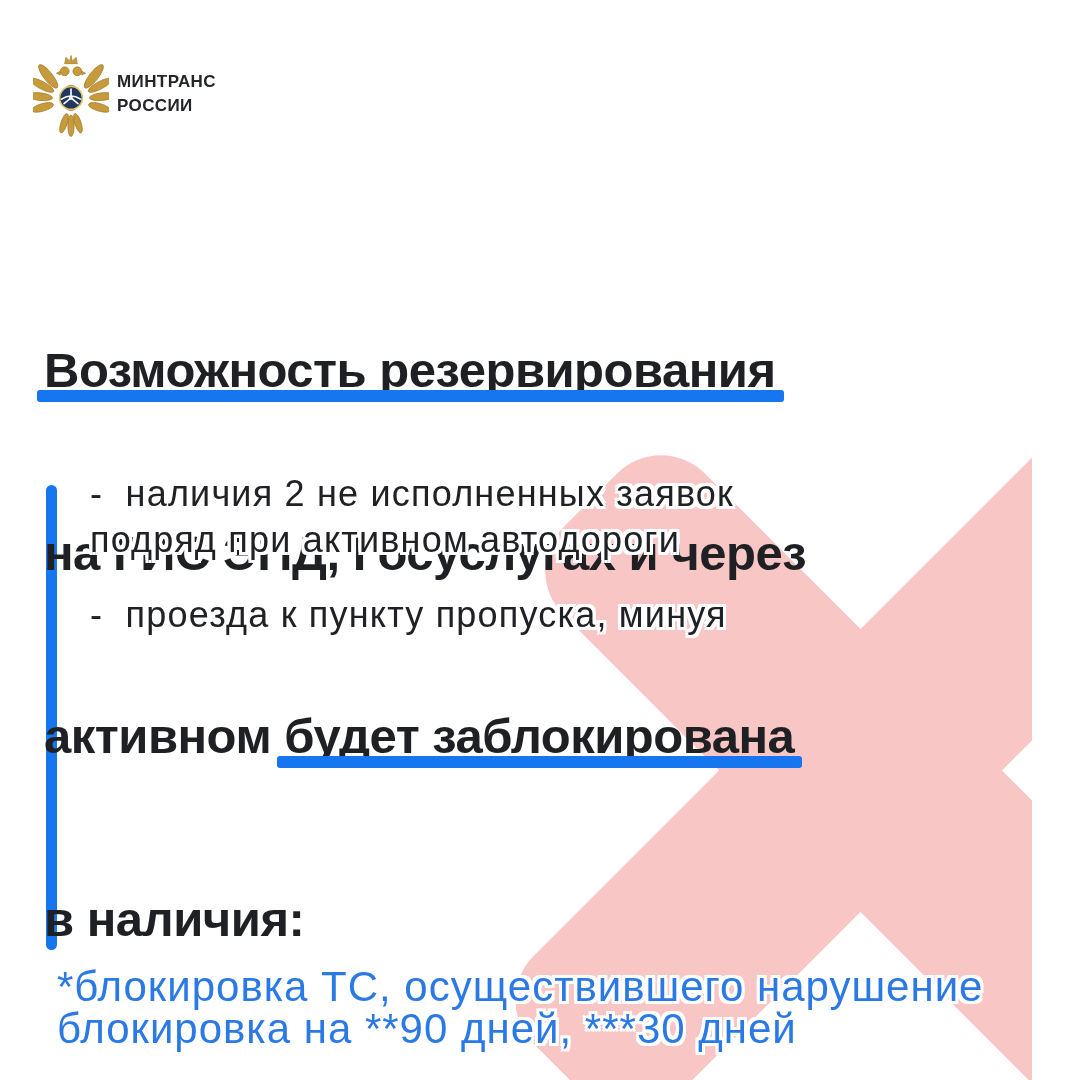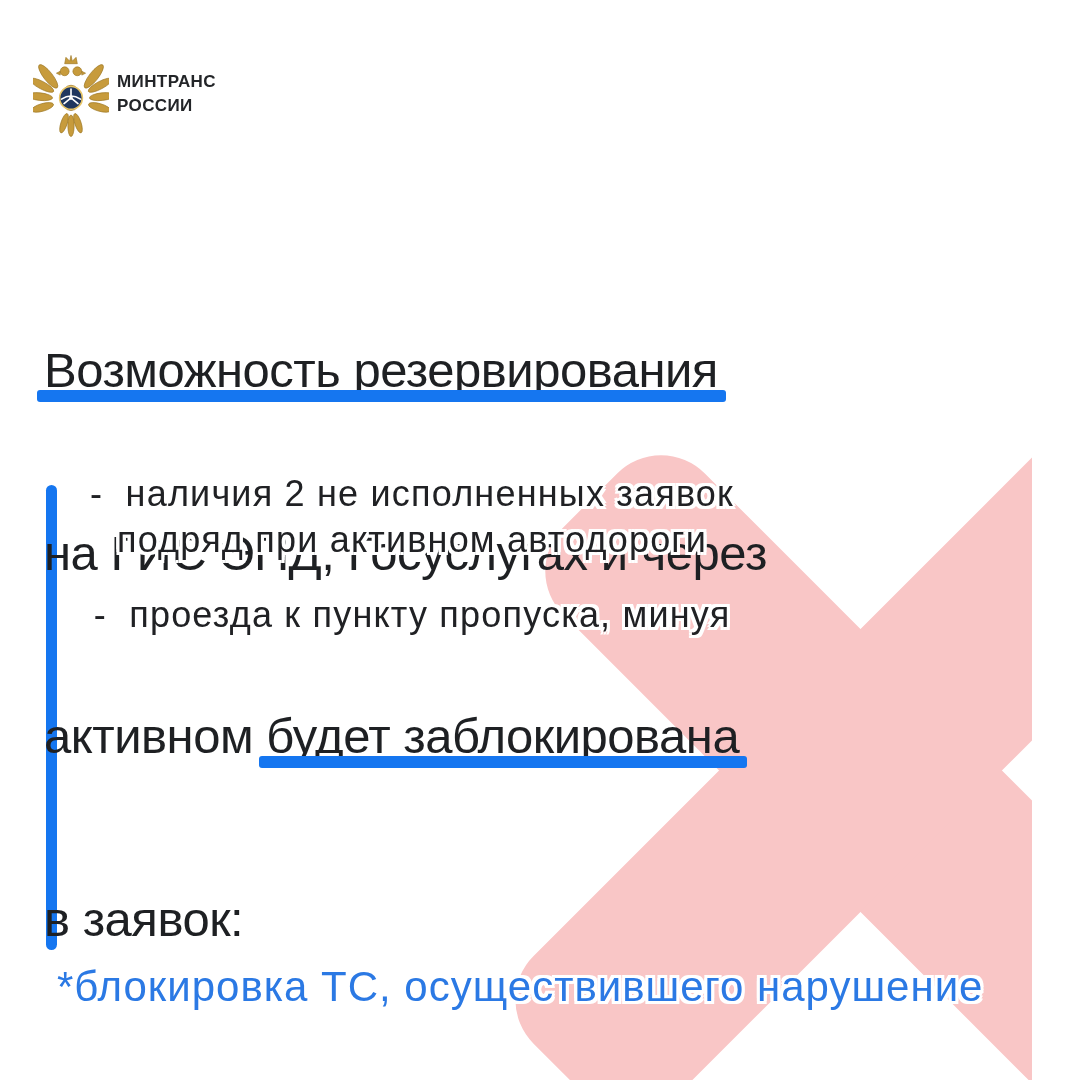--- a/index.html
+++ b/index.html
@@ -43,21 +43,21 @@
   .emblem{ width:76px; height:96px; }
   .logo-text{
     margin-left:8px; margin-top:22px;
     font-size:17px; line-height:24px; font-weight:bold;
     letter-spacing:0.4px; color:#232528;
   }
 
   
   .heading{
     position:absolute; left:44px; top:218px; z-index:2;
-    font-size:49px; line-height:61px; font-weight:normal;
+    font-size:49px; line-height:61px; font-weight:bold;
     letter-spacing:-0.5px; color:var(--ink);
     white-space:pre;
   }
   .heading .line{ display:block; }
   .ul{
     position:relative; display:inline-block; line-height:61px;
   }
   .ul::after{
     content:""; position:absolute; left:-7px; right:-8px; top:50px; height:12px;
     background:var(--accent); border-radius:3px;
@@ -65,21 +65,20 @@
 
   
   .list-rule{
     position:absolute; left:46px; top:485px; width:11px; height:465px;
     background:var(--accent); border-radius:6px; z-index:1;
   }
   .bullets{
     position:absolute; left:90px; top:471px; z-index:2;
     font-size:36px; line-height:46px; letter-spacing:1.2px;
     color:#202124;
-    text-align:center;
   }
   .bullet{ margin-bottom:29px; }
   .bullet .bline{ display:block; white-space:pre; }
   .outline{
     text-shadow:
       -3px -3px 0 #fff, 0 -3px 0 #fff, 3px -3px 0 #fff,
       -3px  0   0 #fff,               3px  0   0 #fff,
       -3px  3px 0 #fff, 0  3px 0 #fff, 3px  3px 0 #fff;
   }
 
@@ -139,32 +138,33 @@
     <div class="logo-text">
       <span>МИНТРАНС</span><br>
       <span>РОССИИ</span>
     </div>
   </div>
 
   <h1 class="heading">
     <span class="line"><span class="ul">Возможность резервирования</span></span>
     <span class="line">на ГИС ЭПД, Госуслугах и через</span>
     <span class="line"><span>активном </span><span class="ul">будет заблокирована</span></span>
-    <span class="line">в заявок:</span>
+    <span class="line">в наличия:</span>
   </h1>
 
   <div class="list-rule"></div>
 
   <div class="bullets outline">
     <div class="bullet">
       <span class="bline">-  наличия 2 не исполненных заявок</span>
       <span class="bline">подряд при активном автодороги</span>
     </div>
     <div class="bullet">
       <span class="bline">-  проезда к пункту пропуска, минуя</span>
     </div>
   </div>
 
   <div class="footnote outline">
     <span class="fline">*блокировка ТС, осуществившего нарушение</span>
+    <span class="fline">блокировка на **90 дней, ***30 дней</span>
   </div>
 
 </div>
 
 </body></html>

